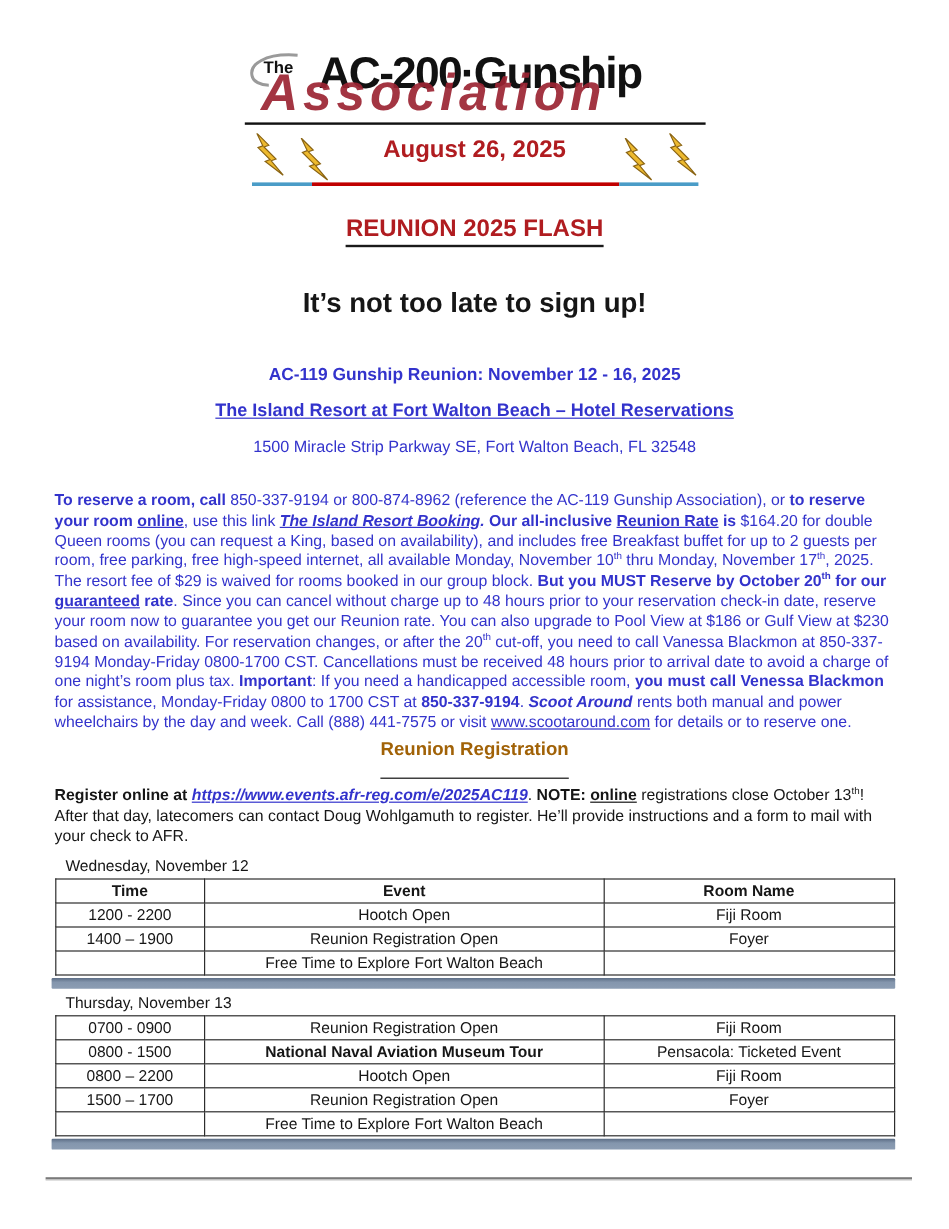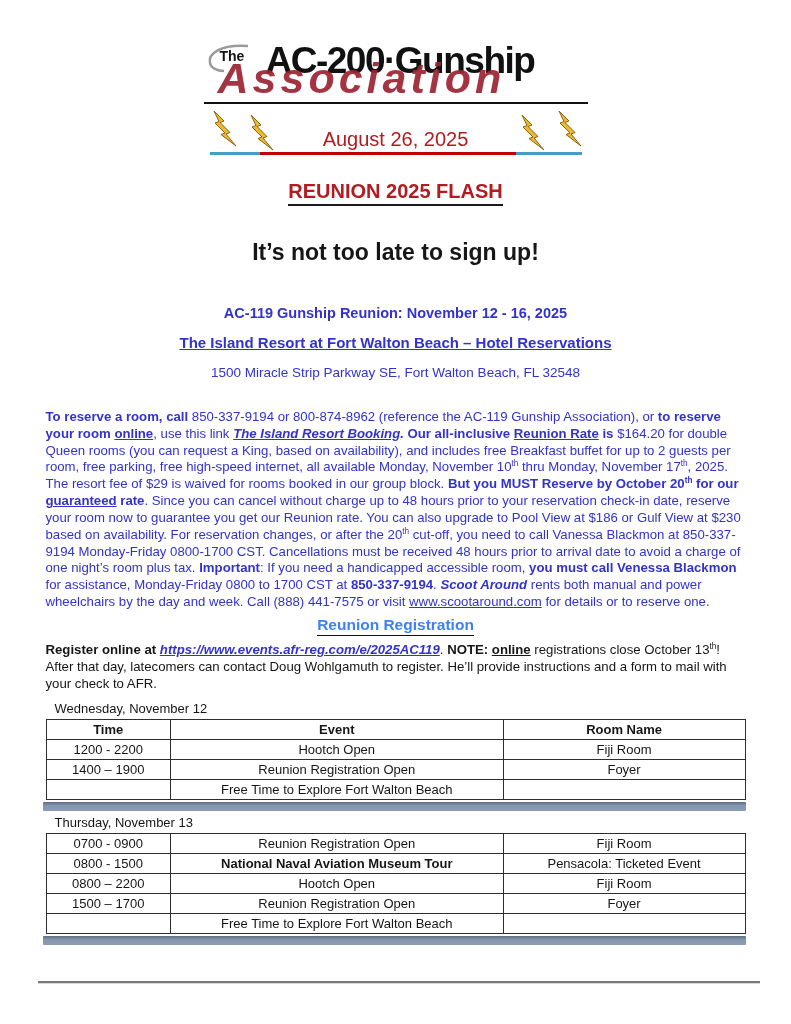--- a/index.html
+++ b/index.html
@@ -29,22 +29,22 @@
   .logo-rule { width:384px; margin:0 auto; border-top:2px solid #111; }
 
   
   .date-row {
     width:372px; margin:8px auto 0; display:flex; align-items:flex-end;
     justify-content:space-between; height:40px;
   }
   .bolt-group { display:flex; gap:10px; align-items:flex-start; }
   .bolt-group svg { display:block; }
   .date-text {
-    font-size:20px; font-weight:normal; color:var(--red_accent,#b01c20);
-    padding:0 6px 1px; white-space:nowrap;
+    font-size:20px; font-weight:bold; color:var(--red_accent,#b01c20);
+    padding:0 6px 15px; white-space:nowrap;
   }
   .date-underline { width:372px; margin:0 auto; display:flex; height:3px; }
   .date-underline .seg-blue { background:var(--line_blue,#4a9cc7); height:3px; }
   .date-underline .seg-red  { background:var(--line_red,#c00000); height:3px; }
 
   
   .flash-title { text-align:center; margin-top:25px; }
   .flash-title span {
     display:inline-block; font-size:20px; font-weight:bold;
     color:var(--red_accent,#b01c20); border-bottom:2px solid #1a1a1a; padding-bottom:1px;
@@ -54,22 +54,22 @@
   .blue-h1 { text-align:center; margin-top:39px; font-size:14.5px; font-weight:bold; color:var(--blue_text,#3333cc); }
   .blue-h2 { text-align:center; margin-top:13px; font-size:15px; font-weight:bold; }
   .blue-h2 a { color:var(--blue_text,#3333cc); text-decoration:underline; }
   .blue-addr { text-align:center; margin-top:14px; font-size:13.5px; color:var(--blue_text,#3333cc); }
 
   
   .para { font-size:13.2px; line-height:1.275; text-align:left; }
   .blue-para { margin-top:29px; color:var(--blue_text,#3333cc); }
   .reg-heading { text-align:center; margin-top:5px; }
   .reg-heading span {
-    display:inline-block; font-size:15.5px; font-weight:bold; color:#3b82f6;
-    border-bottom:1.5px solid #111; padding-bottom:1px;
+    display:inline-block; font-size:15.5px; font-weight:bold; color:#a16207;
+    border-bottom:1.5px solid #111; padding-bottom:14px;
   }
   .black-para { margin-top:6px; color:#161616; }
   .b { font-weight:bold; }
   .i { font-style:italic; }
   .u { text-decoration:underline; }
   .sup { vertical-align:super; font-size:0.62em; line-height:0; }
   a.link { color:var(--blue_text,#3333cc); cursor:pointer; }
 
   
   .schedule { margin-top:9px; }

